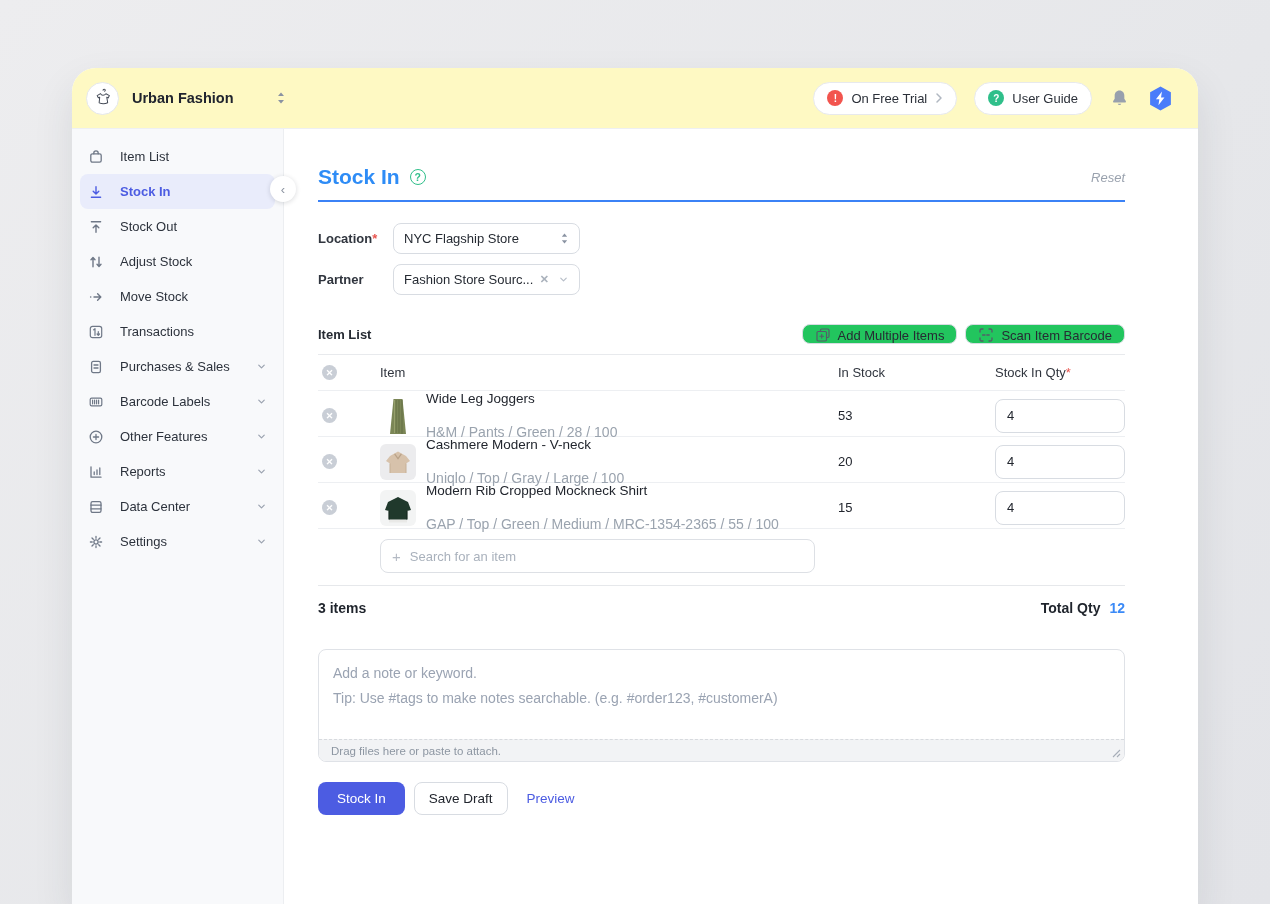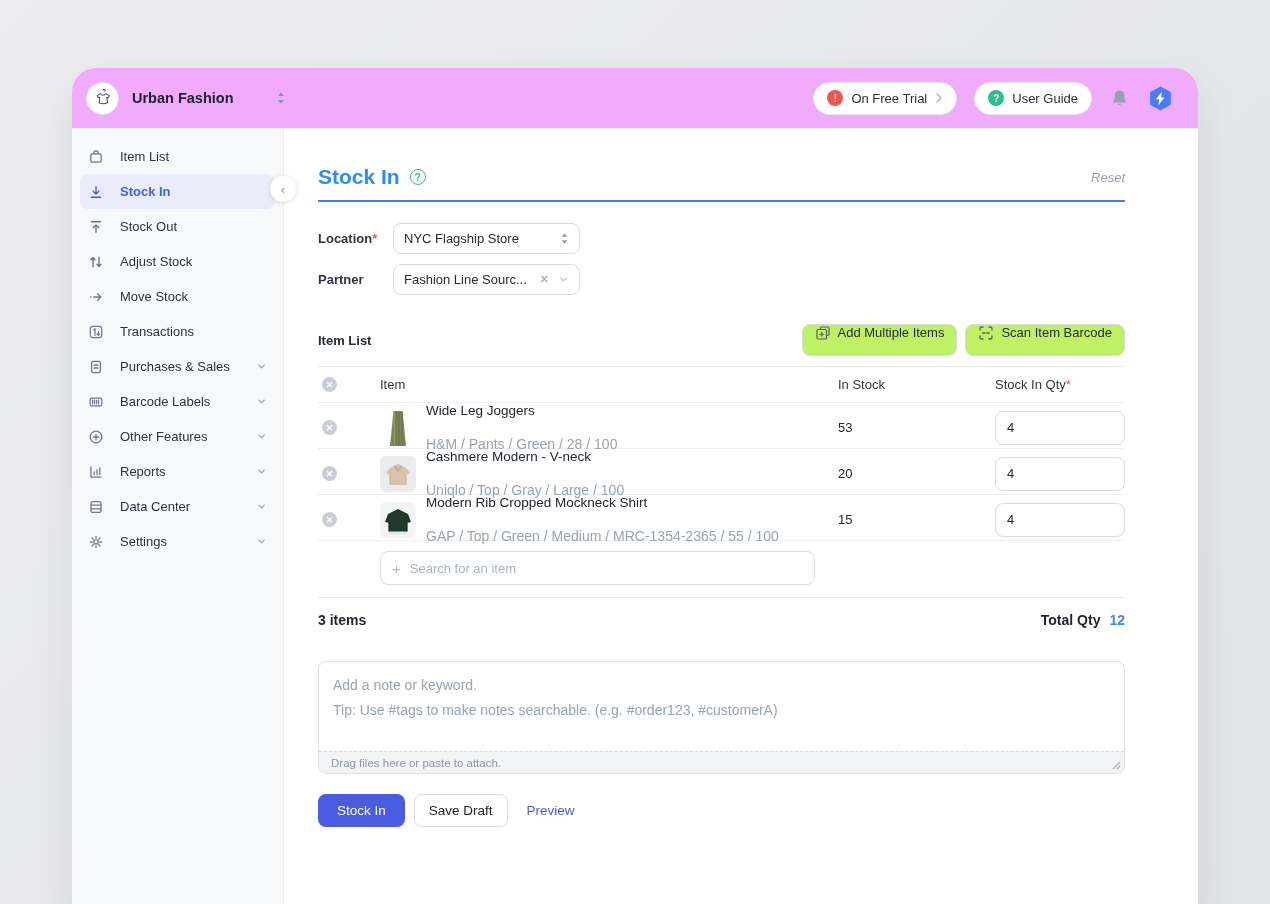--- a/index.html
+++ b/index.html
@@ -9,21 +9,21 @@
     background:linear-gradient(135deg,#ededef 0%,#e6e7ea 60%,#e3e4e8 100%);
     position:relative;
   }
   .card {
     position:absolute; left:72px; top:68px; width:1126px; height:836px;
     background:#fff; border-radius:24px 24px 0 0;
     box-shadow:0 18px 40px rgba(40,45,60,.10);
     display:flex; flex-direction:column; overflow:hidden;
   }
   
-  .topbar { flex:0 0 60px; display:flex; align-items:center; padding:0 24px 0 14px; background:#f0abfc; }
+  .topbar { flex:0 0 60px; display:flex; align-items:center; padding:0 24px 0 14px; background:#fef9c3; }
   .brand { display:flex; align-items:center; }
   .logo { width:33px; height:33px; border:1px solid #e4e7eb; border-radius:50%; display:flex; align-items:center; justify-content:center; background:#fff; }
   .brand-name { margin-left:13px; font-size:14.5px; font-weight:bold; color:#20242e; }
   .ws-selector { margin-left:42px; display:flex; }
   .topbar-right { margin-left:auto; display:flex; align-items:center; gap:17px; }
   .pill { height:33px; border:1px solid #e7e9ed; border-radius:17px; background:#fff; display:flex; align-items:center; gap:8px; padding:0 13px; font-size:13px; color:#2b3039; cursor:pointer; }
   .badge-dot { width:16px; height:16px; border-radius:50%; color:#fff; font-size:10px; font-weight:bold; display:flex; align-items:center; justify-content:center; }
   .badge-dot.red { background:#f2544e; }
   .badge-dot.green { background:#2fbf8a; }
   .bell-wrap, .hex-wrap { display:flex; align-items:center; cursor:pointer; }
@@ -50,21 +50,21 @@
   .req { color:#e8544e; }
   .select { width:187px; height:31px; border:1px solid #d8dce2; border-radius:8px; display:flex; align-items:center; padding:0 10px; font-size:13px; color:#262b33; background:#fff; cursor:pointer; }
   .select .tail { margin-left:auto; display:flex; align-items:center; gap:9px; }
   .clear-x { color:#aab2bc; font-size:11px; font-weight:bold; cursor:pointer; }
   .date-input { width:187px; height:31px; background:#eef0f2; border:1px solid #e6e9ec; border-radius:8px; display:flex; align-items:center; padding:0 10px; font-size:13px; color:#b7bdc7; }
   .calendar-wrap { margin-left:14px; display:flex; cursor:pointer; }
   
   .section-row { margin-top:29px; display:flex; align-items:center; padding-bottom:10px; border-bottom:1px solid #e8eaed; }
   .section-label { font-size:13px; font-weight:bold; color:#262b33; }
   .toolbar { margin-left:auto; display:flex; gap:8px; }
-  .tb-btn { height:32px; border:1px solid #d8dce2; border-radius:8px; background:#bef264; display:flex; align-items:flex-start; gap:7px; padding:0 12px; font-size:13px; color:#262b33; cursor:pointer; }
+  .tb-btn { height:20px; border:1px solid #d8dce2; border-radius:8px; background:#22c55e; display:flex; align-items:flex-end; gap:7px; padding:0 12px; font-size:13px; color:#262b33; cursor:pointer; }
   .tb-btn svg { flex:0 0 16px; }
   
   .tr { display:grid; grid-template-columns:62px 1fr 157px 130px; align-items:center; border-bottom:1px solid #edeff2; }
   .tr.head { height:36px; font-size:13px; color:#30353e; }
   .tr.row { height:46px; }
   .c-remove { display:flex; padding-left:4px; }
   .remove-icon { width:15px; height:15px; border-radius:50%; background:#c9ced6; color:#fff; font-size:9px; font-weight:bold; display:flex; align-items:center; justify-content:center; cursor:pointer; }
   .c-item { display:flex; align-items:center; gap:10px; min-width:0; }
   .thumb { width:36px; height:36px; border-radius:6px; overflow:hidden; flex:0 0 36px; }
   .item-name { font-size:13.5px; color:#22262e; }
@@ -310,21 +310,21 @@
                 <svg width="9" height="13" viewBox="0 0 10 14">
                   <path d="M5 1.5 8 5H2z" fill="#8a93a2"></path>
                   <path d="M5 12.5 2 9h6z" fill="#8a93a2"></path>
                 </svg>
               </span>
           </div>
         </div>
         <div class="form-row">
           <span class="form-label">Partner</span>
           <div class="select">
-            <span>Fashion Line Sourc...</span>
+            <span>Fashion Store Sourc...</span>
             <span class="tail">
               <span class="clear-x">✕</span>
               <svg width="11" height="11" viewBox="0 0 12 12">
                   <path d="M3 4.5 6 7.5 9 4.5" fill="none" stroke="#b7bec8" stroke-width="1.3" stroke-linecap="round" stroke-linejoin="round"></path>
                 </svg>
             </span>
           </div>
         </div>
       </div>
 

